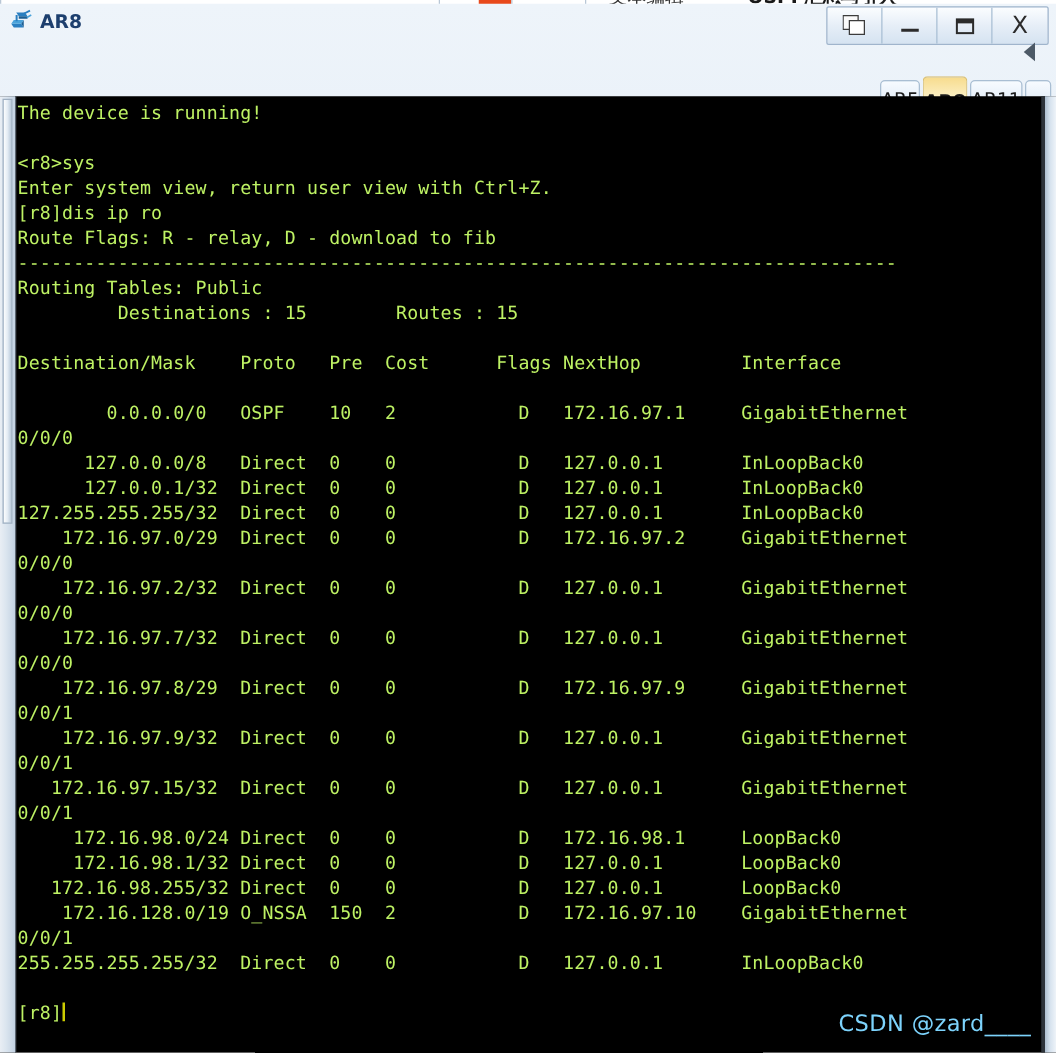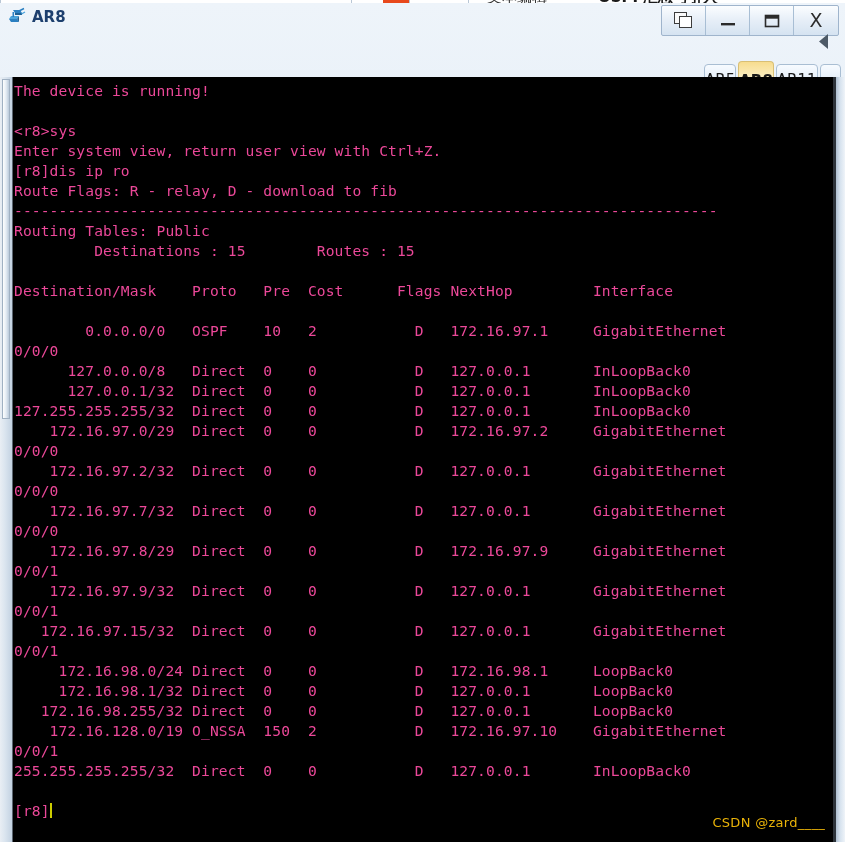--- a/index.html
+++ b/index.html
@@ -211,21 +211,21 @@
     right: 9px; top: 0px;
     width: 3px; height: 765px;
     background: #2d333a;
   }
 
   #term {
     position: absolute;
     left: 14px; top: 4px;
     width: 818px;
     height: 757px;
-    color: #ec4899;
+    color: #bef264;
     font-family: "DejaVu Sans Mono", monospace;
     font-size: 14.6px;
     line-height: 20px;
     white-space: pre;
     letter-spacing: 0.12px;
     overflow: hidden;
   }
   #term .blank { display: block; height: 20px; }
   #term .line { display: block; height: 20px; }
 
@@ -235,22 +235,22 @@
     height: 15px;
     background: #cccc00;
     vertical-align: -2px;
   }
 
   #watermark {
     position: absolute;
     right: 20px;
     bottom: 12px;
     font-family: "DejaVu Sans", sans-serif;
-    font-size: 13px;
-    color: #eab308;
+    font-size: 18px;
+    color: #7dd3fc;
     letter-spacing: 0.3px;
     white-space: pre;
   }
 </style>
 </head>
 <body>
 
 <div id="top-strip">
   <div class="seg" style="left:0px;width:352px;"></div>
   <div class="redbox"></div>

